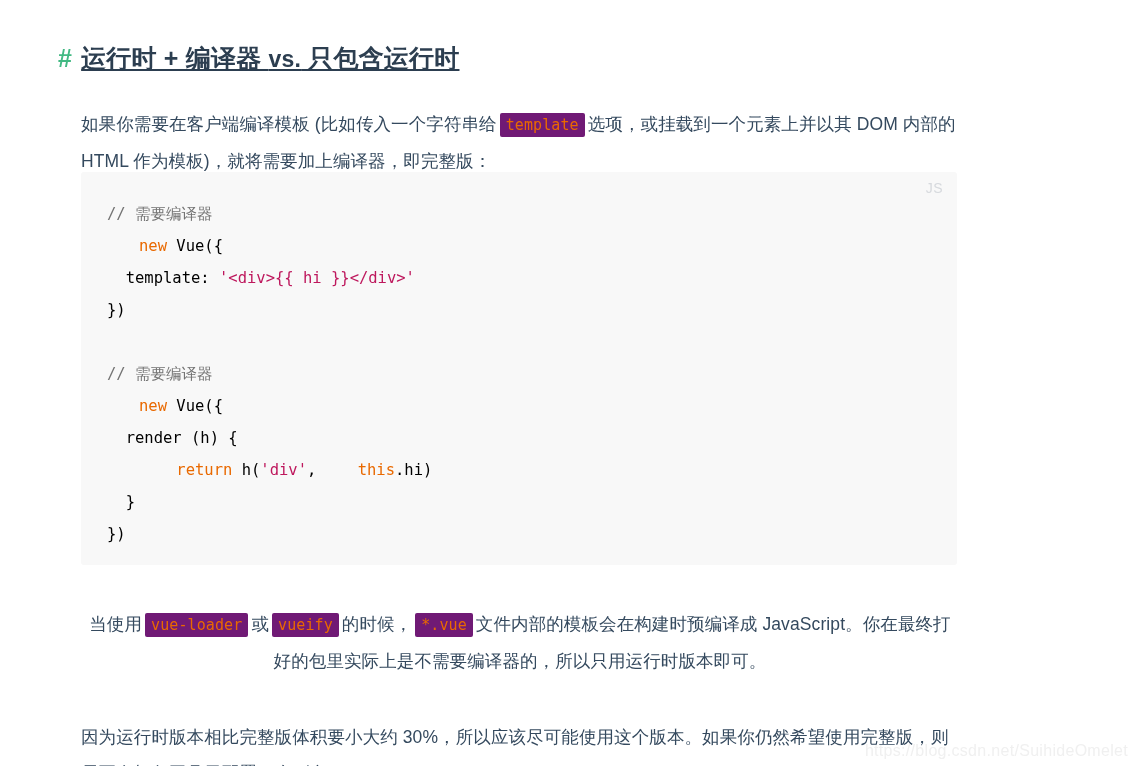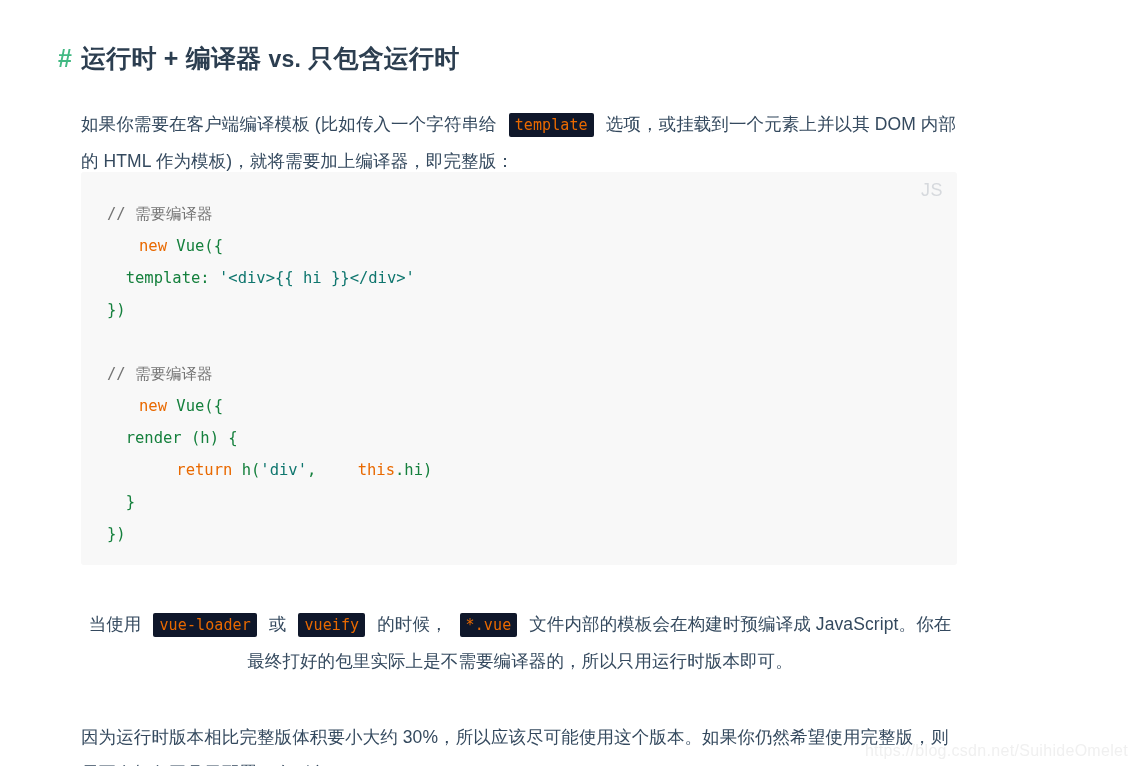--- a/index.html
+++ b/index.html
@@ -28,20 +28,21 @@
   .heading {
     position: absolute;
     left: 58px;
     top: 24px;
     font-size: 25px;
     font-weight: bold;
     color: #2c3e50;
     letter-spacing: 0.2px;
     white-space: nowrap;
     line-height: 34px;
+    text-decoration: underline;
   }
   .heading .anchor {
     color: #42b983;
     font-weight: bold;
     margin-right: 9px;
     display: inline-block;
   }
   .heading .vs {
     font-weight: bold;
     font-size: 23px;
@@ -54,63 +55,63 @@
     font-size: 17.5px;
     line-height: 36px;
     letter-spacing: 0.1px;
   }
   .para-1 { left: 81px; top: 88px;  width: 878px; }
   .para-2 { left: 81px; top: 588px; width: 878px; text-align: center; }
   .para-3 { left: 81px; top: 701px; width: 878px; }
 
   code.inline {
     font-family: "DejaVu Sans Mono", "Liberation Mono", monospace;
-    background: #0f172a;
+    background: #701a75;
     color: #e96900;
     font-size: 15px;
     padding: 3px 6px;
     border-radius: 2px;
-    margin: 0 12px;
+    margin: 0 3px;
     white-space: nowrap;
   }
 
   
   .codeblock {
     position: absolute;
     left: 81px;
     top: 172px;
     width: 876px;
     height: 393px;
     background: #f8f8f8;
     border-radius: 3px;
   }
   .code-lang {
     position: absolute;
     right: 14px;
     top: 8px;
     font-family: "Liberation Sans", sans-serif;
-    font-size: 18px;
+    font-size: 14px;
     color: #d6d9dd;
     letter-spacing: 0.5px;
     user-select: none;
   }
   pre.code {
     margin: 0;
     padding: 26px 0 0 26px;
     font-family: "DejaVu Sans Mono", "Liberation Mono", monospace;
     font-size: 15.5px;
     line-height: 32px;
     color: #5a6570;
     white-space: pre;
     overflow: hidden;
   }
   .tok-comment { color: #737373; }
   .tok-keyword { color: #e96900; margin-left: 32px; }
-  .tok-string  { color: #0f766e; }
-  .tok-plain   { color: #15803d; }
+  .tok-string  { color: #be185d; }
+  .tok-plain   { color: #000000; }
 
   
   .watermark {
     position: absolute;
     right: 10px;
     bottom: 6px;
     font-family: "Liberation Sans", sans-serif;
     font-size: 16px;
     color: #f0f0f0;
     letter-spacing: 0.3px;

